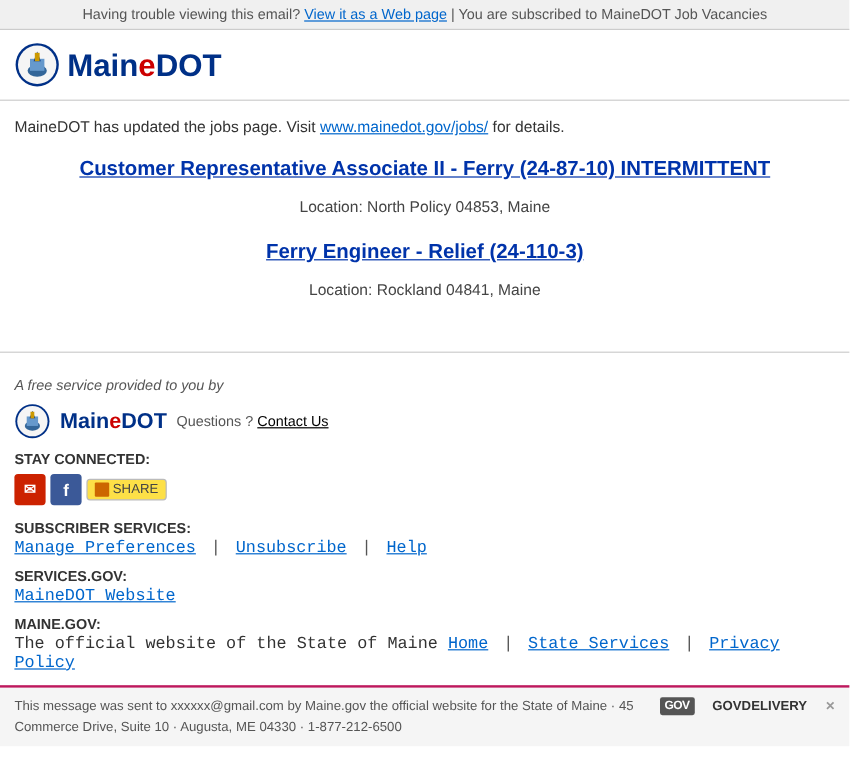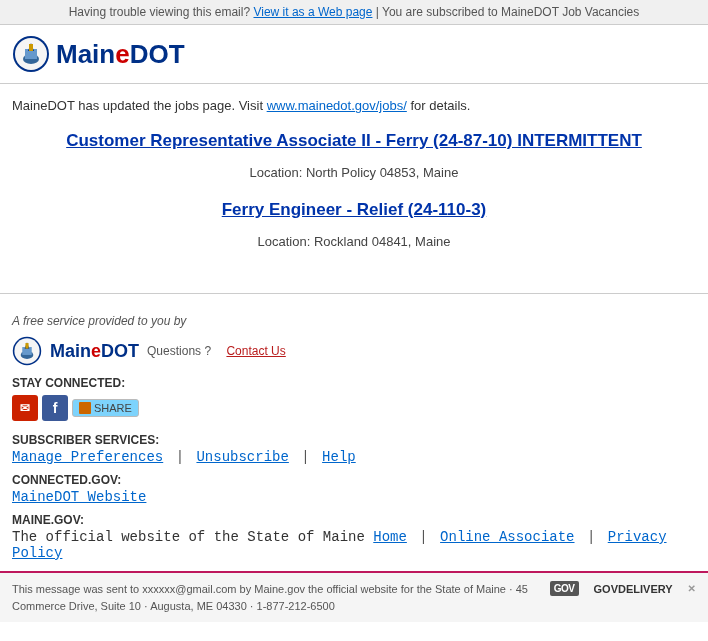--- a/index.html
+++ b/index.html
@@ -99,21 +99,21 @@
     .footer-logo-text {
       font-size: 18px;
       font-weight: bold;
       color: #003087;
     }
     .footer-logo-text span { color: #cc0000; }
     .footer-questions {
       font-size: 12px;
       color: #555;
     }
-    .footer-questions a { color: #b91c1c; text-decoration: underline; margin-left: 12px; }
+    .footer-questions a { color: #000000; text-decoration: underline; }
 
     .stay-connected-label {
       font-size: 12px;
       font-weight: bold;
       color: #333;
       margin-bottom: 5px;
     }
     .social-icons {
       display: flex;
       align-items: center;
@@ -130,21 +130,21 @@
       font-size: 12px;
       font-weight: bold;
       cursor: pointer;
     }
     .email-icon { background: #cc2200; color: white; }
     .fb-icon { background: #3b5998; color: white; font-size: 14px; }
     .share-btn {
       display: flex;
       align-items: center;
       gap: 3px;
-      background: #7dd3fc;
+      background: #fde047;
       border: 1px solid #bbb;
       border-radius: 3px;
       padding: 2px 6px;
       font-size: 11px;
       color: #444;
       cursor: pointer;
     }
     .share-bookmark-icon {
       width: 12px;
       height: 12px;
@@ -290,33 +290,33 @@
     <div class="section-links">
       <a href="#">Manage Preferences</a>
       <span class="sep">|</span>
       <a href="#">Unsubscribe</a>
       <span class="sep">|</span>
       <a href="#">Help</a>
     </div>
   </div>
 
   <div class="mainedot-gov-section">
-    <div class="section-label">CONNECTED.GOV:</div>
+    <div class="section-label">SERVICES.GOV:</div>
     <div class="section-links">
       <a href="#">MaineDOT Website</a>
     </div>
   </div>
 
   <div class="maine-gov-section">
     <div class="section-label">MAINE.GOV:</div>
     <div class="section-links">
       <span>The official website of the State of Maine</span>
       <a href="#">Home</a>
       <span class="sep">|</span>
-      <a href="#">Online Associate</a>
+      <a href="#">State Services</a>
       <span class="sep">|</span>
       <a href="#">Privacy Policy</a>
     </div>
   </div>
 </div>
 
 <div class="bottom-footer">
   <div class="bottom-footer-text">This message was sent to xxxxxx@gmail.com by Maine.gov the official website for the State of Maine · 45 Commerce Drive, Suite 10 · Augusta, ME 04330 · 1-877-212-6500</div>
   <div class="govdelivery-badge">
     <span class="govdelivery-logo">GOV</span>

